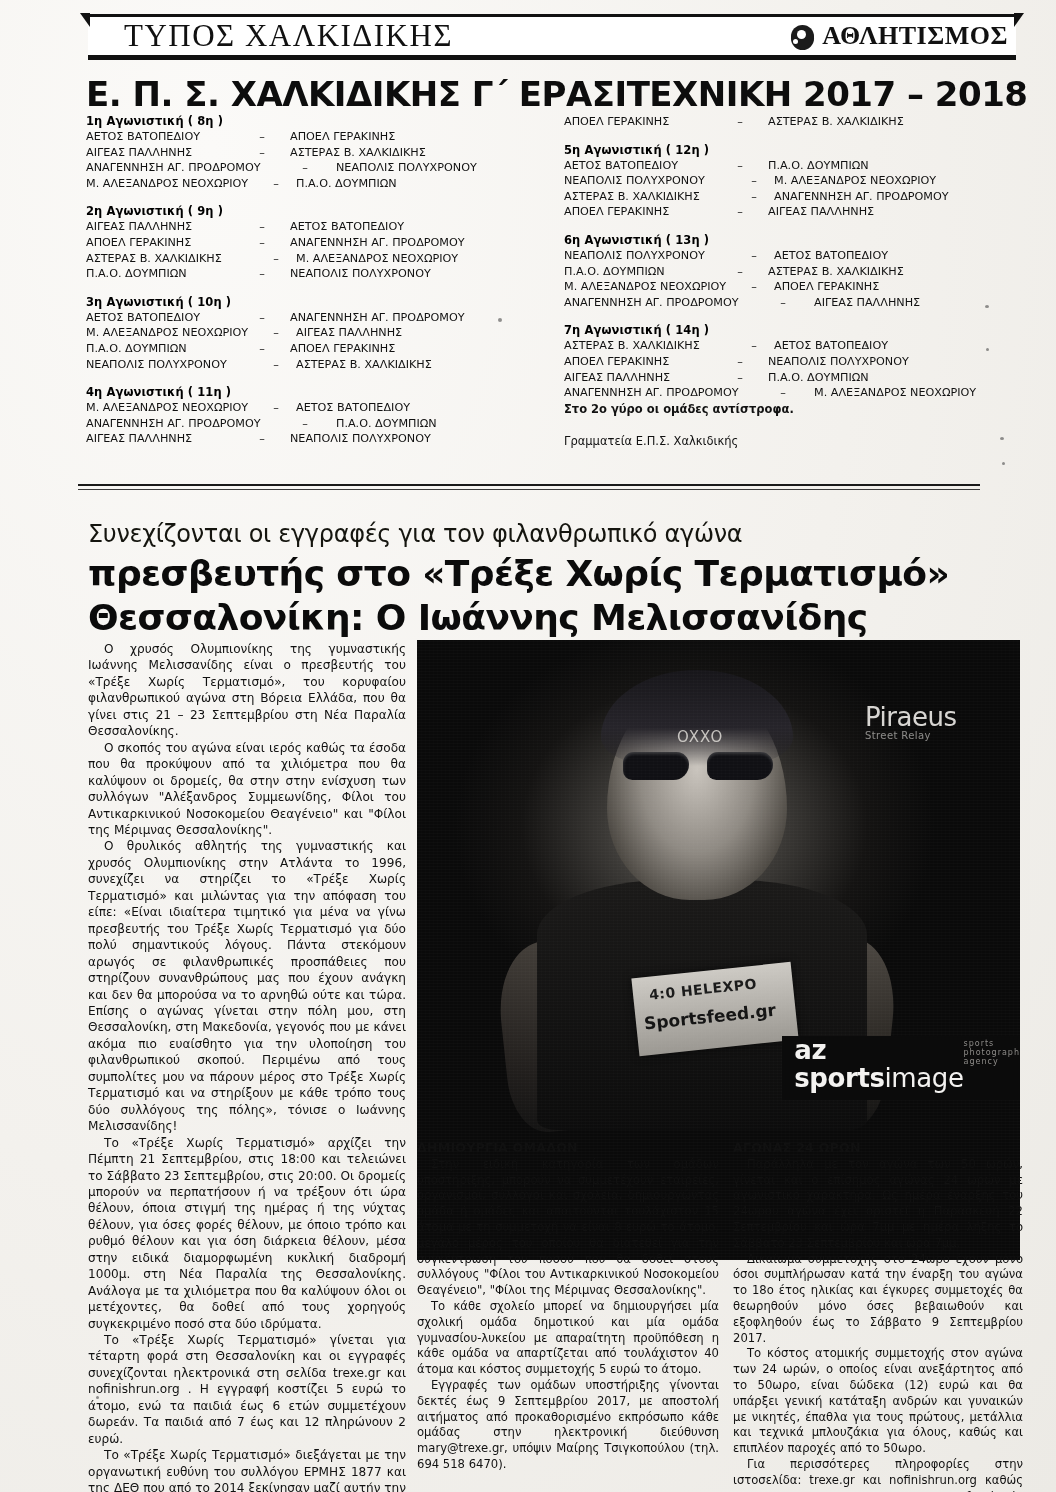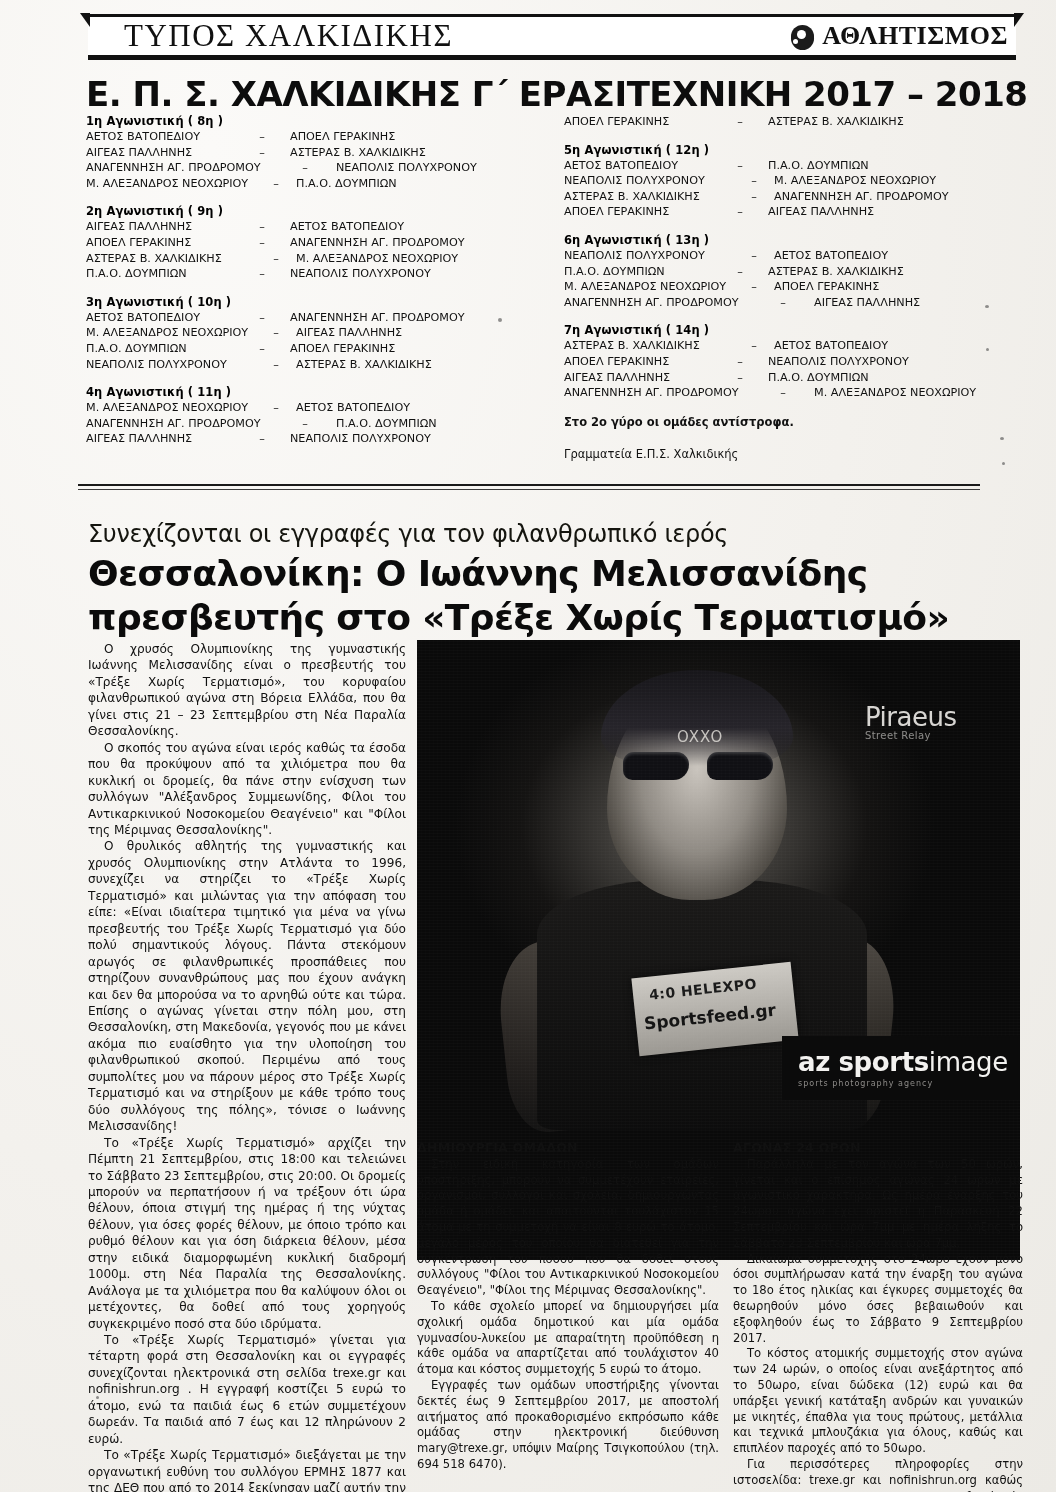--- a/index.html
+++ b/index.html
@@ -88,21 +88,21 @@
     letter-spacing:.1px;
   }
   .round-head.spaced{margin-top:13px;}
   .match{
     font-size:11.2px;color:#111;line-height:15.6px;
     display:flex;white-space:nowrap;align-items:flex-end;
   }
   .m-home{display:inline-block;}
   .m-dash{display:inline-block;text-align:center;}
   .m-away{display:inline-block;}
-  .note-bold{font-size:11.5px;font-weight:bold;margin-top:14px;}
+  .note-bold{font-size:11.5px;font-weight:bold;margin-top:1px;}
   .secretariat{font-size:11.5px;margin-top:18px;}
 
   
   .w-a .m-home{width:148px}.w-a .m-dash{width:56px}
   .w-b .m-home{width:188px}.w-b .m-dash{width:62px}
   .w-c .m-home{width:170px}.w-c .m-dash{width:40px}
 
   .rule{
     position:absolute;left:78px;width:900px;height:0;
     border-top:2px solid #1a1a1a;
@@ -210,21 +210,21 @@
   .ph-logo-piraeus small{
     display:block;font-size:10px;letter-spacing:.4px;opacity:.62;margin-top:-2px;
   }
   .ph-logo-oxxo{
     position:absolute;left:260px;top:88px;color:#dedbd6;font-size:15px;
     letter-spacing:1px;opacity:.85;
   }
   .ph-wm{
     position:absolute;left:365px;top:396px;width:240px;height:64px;
     background:#0b0b0b;
-    display:flex;flex-direction:column;justify-content:center;padding-left:16px;
+    display:flex;flex-direction:row;justify-content:center;padding-left:16px;
     box-sizing:border-box;
   }
   .ph-wm .wm-main{
     color:#f3f2f0;font-size:26px;letter-spacing:-.4px;line-height:28px;
   }
   .ph-wm .wm-main b{font-weight:bold;}
   .ph-wm .wm-sub{
     color:#8d8b88;font-size:8px;letter-spacing:1px;margin-top:3px;
   }
 
@@ -411,29 +411,29 @@
           <span class="m-away">Μ. ΑΛΕΞΑΝΔΡΟΣ ΝΕΟΧΩΡΙΟΥ</span>
         </div>
         <div class="note-bold">Στο 2ο γύρο οι ομάδες αντίστροφα.</div>
         <div class="secretariat">Γραμματεία Ε.Π.Σ. Χαλκιδικής</div>
       </div>
   </div>
 
   <div class="rule r1"></div>
   <div class="rule r2"></div>
 
-  <div class="kicker">Συνεχίζονται οι εγγραφές για τον φιλανθρωπικό ιερός</div>
+  <div class="kicker">Συνεχίζονται οι εγγραφές για τον φιλανθρωπικό αγώνα</div>
   <div class="headline">
+    <div>πρεσβευτής στο «Τρέξε Χωρίς Τερματισμό»</div>
     <div>Θεσσαλονίκη: Ο Ιωάννης Μελισσανίδης</div>
-    <div>πρεσβευτής στο «Τρέξε Χωρίς Τερματισμό»</div>
   </div>
 
   <div class="col-left" id="body-left">
       <p>Ο χρυσός Ολυμπιονίκης της γυμναστικής Ιωάννης Μελισσανίδης είναι ο πρεσβευτής του «Τρέξε Χωρίς Τερματισμό», του κορυφαίου φιλανθρωπικού αγώνα στη Βόρεια Ελλάδα, που θα γίνει στις 21 – 23 Σεπτεμβρίου στη Νέα Παραλία Θεσσαλονίκης.</p>
-      <p>Ο σκοπός του αγώνα είναι ιερός καθώς τα έσοδα που θα προκύψουν από τα χιλιόμετρα που θα κυκλική οι δρομείς, θα πάνε στην ενίσχυση των συλλόγων "Αλέξανδρος Συμμεωνίδης, Φίλοι του Αντικαρκινικού Νοσοκομείου Θεαγένειο" και "Φίλοι της Μέριμνας Θεσσαλονίκης".</p>
+      <p>Ο σκοπός του αγώνα είναι ιερός καθώς τα έσοδα που θα προκύψουν από τα χιλιόμετρα που θα καλύψουν οι δρομείς, θα στην στην ενίσχυση των συλλόγων "Αλέξανδρος Συμμεωνίδης, Φίλοι του Αντικαρκινικού Νοσοκομείου Θεαγένειο" και "Φίλοι της Μέριμνας Θεσσαλονίκης".</p>
       <p>Ο θρυλικός αθλητής της γυμναστικής και χρυσός Ολυμπιονίκης στην Ατλάντα το 1996, συνεχίζει να στηρίζει το «Τρέξε Χωρίς Τερματισμό» και μιλώντας για την απόφαση του είπε: «Είναι ιδιαίτερα τιμητικό για μένα να γίνω πρεσβευτής του Τρέξε Χωρίς Τερματισμό για δύο πολύ σημαντικούς λόγους. Πάντα στεκόμουν αρωγός σε φιλανθρωπικές προσπάθειες που στηρίζουν συνανθρώπους μας που έχουν ανάγκη και δεν θα μπορούσα να το αρνηθώ ούτε και τώρα. Επίσης ο αγώνας γίνεται στην πόλη μου, στη Θεσσαλονίκη, στη Μακεδονία, γεγονός που με κάνει ακόμα πιο ευαίσθητο για την υλοποίηση του φιλανθρωπικού σκοπού. Περιμένω από τους συμπολίτες μου να πάρουν μέρος στο Τρέξε Χωρίς Τερματισμό και να στηρίξουν με κάθε τρόπο τους δύο συλλόγους της πόλης», τόνισε ο Ιωάννης Μελισσανίδης!</p>
       <p>Το «Τρέξε Χωρίς Τερματισμό» αρχίζει την Πέμπτη 21 Σεπτεμβρίου, στις 18:00 και τελειώνει το Σάββατο 23 Σεπτεμβρίου, στις 20:00. Οι δρομείς μπορούν να περπατήσουν ή να τρέξουν ότι ώρα θέλουν, όποια στιγμή της ημέρας ή της νύχτας θέλουν, για όσες φορές θέλουν, με όποιο τρόπο και ρυθμό θέλουν και για όση διάρκεια θέλουν, μέσα στην ειδικά διαμορφωμένη κυκλική διαδρομή 1000μ. στη Νέα Παραλία της Θεσσαλονίκης. Ανάλογα με τα χιλιόμετρα που θα καλύψουν όλοι οι μετέχοντες, θα δοθεί από τους χορηγούς συγκεκριμένο ποσό στα δύο ιδρύματα.</p>
       <p>Το «Τρέξε Χωρίς Τερματισμό» γίνεται για τέταρτη φορά στη Θεσσαλονίκη και οι εγγραφές συνεχίζονται ηλεκτρονικά στη σελίδα trexe.gr και nofinishrun.org . Η εγγραφή κοστίζει 5 ευρώ το άτομο, ενώ τα παιδιά έως 6 ετών συμμετέχουν δωρεάν. Τα παιδιά από 7 έως και 12 πληρώνουν 2 ευρώ.</p>
       <p>Το «Τρέξε Χωρίς Τερματισμό» διεξάγεται με την οργανωτική ευθύνη του συλλόγου ΕΡΜΗΣ 1877 και της ΔΕΘ που από το 2014 ξεκίνησαν μαζί αυτήν την όμορφη προσπάθεια κοινωνικής προσφοράς, έχοντας τη μεγάλη υποστήριξη της Περιφέρειας Κεντρικής Μακεδονίας και του Δήμου Θεσσαλονίκης, αλλά και πολλών επώνυμων και ανώνυμων χορηγών και υποστηρικτών.</p>
     </div>
 
   <div class="photo">
     <div class="ph-bg"></div>
     <div class="ph-arm-l"></div>
     <div class="ph-arm-r"></div>

